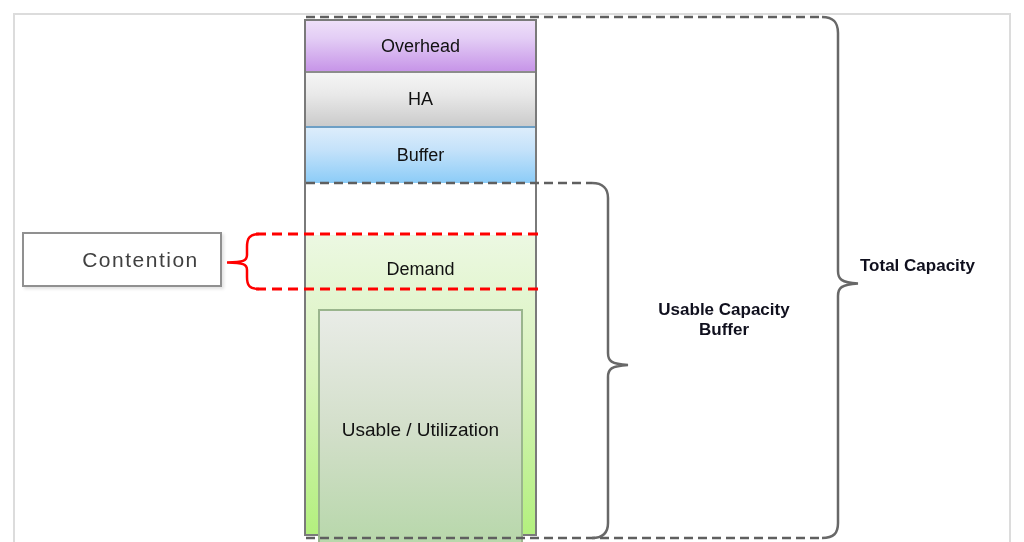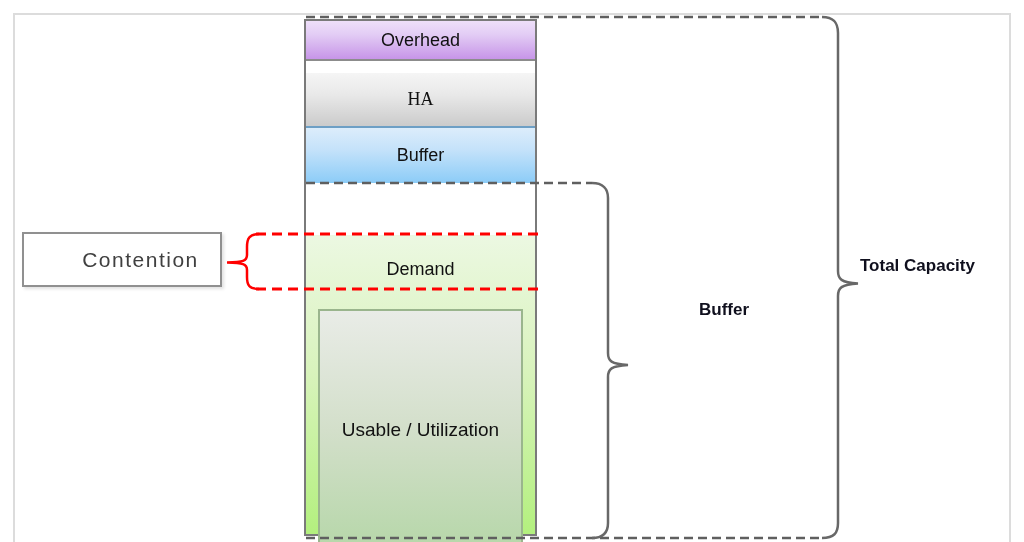--- a/index.html
+++ b/index.html
@@ -29,28 +29,27 @@
     background: #ffffff;
   }
   .seg {
     position: absolute;
     left: 0; right: 0;
     display: flex; align-items: center; justify-content: center;
     font-size: 18px; color: #111111;
     box-sizing: border-box;
   }
   #seg-overhead {
-    top: 0; height: 40px;
+    top: 0; height: 52px;
     background: linear-gradient(180deg, #eedff9 0%, #e3cdf5 35%, #c795e8 100%);
     border-bottom: 2px solid #8c8c8c;
   }
   #seg-ha {
     top: 52px; height: 53px;
     background: linear-gradient(180deg, #f5f5f5 0%, #e9e9e9 40%, #cbcbcb 100%);
-    font-family: Liberation Serif, serif;
   }
   #seg-buffer {
     top: 105px; height: 57px;
     background: linear-gradient(180deg, #dcedfb 0%, #c4e2fa 40%, #8cccf7 100%);
     border-top: 2px solid #6d9fc5;
   }
   
   #gap-white {
     position: absolute; left: 0; right: 0;
     top: 162px; height: 52px;
@@ -134,20 +133,21 @@
         <span>Usable / Utilization</span>
       </div>
     </div>
   </div>
 
   <div id="contention-box">
     <span>Contention</span>
   </div>
 
   <div id="usable-label" class="brace-label">
+    <div>Usable Capacity</div>
     <div>Buffer</div>
   </div>
 
   <div id="total-label" class="brace-label">Total Capacity</div>
 
   <svg id="overlay" viewBox="0 0 1024 542" xmlns="http://www.w3.org/2000/svg">
 
     <line x1="306" y1="17" x2="822" y2="17" stroke="#5f5f5f" stroke-width="2.5" stroke-dasharray="9 5"></line>
     <line x1="306" y1="183" x2="592" y2="183" stroke="#5f5f5f" stroke-width="2.5" stroke-dasharray="9 5"></line>
     <line x1="306" y1="538" x2="824" y2="538" stroke="#5f5f5f" stroke-width="2.5" stroke-dasharray="9 5"></line>

